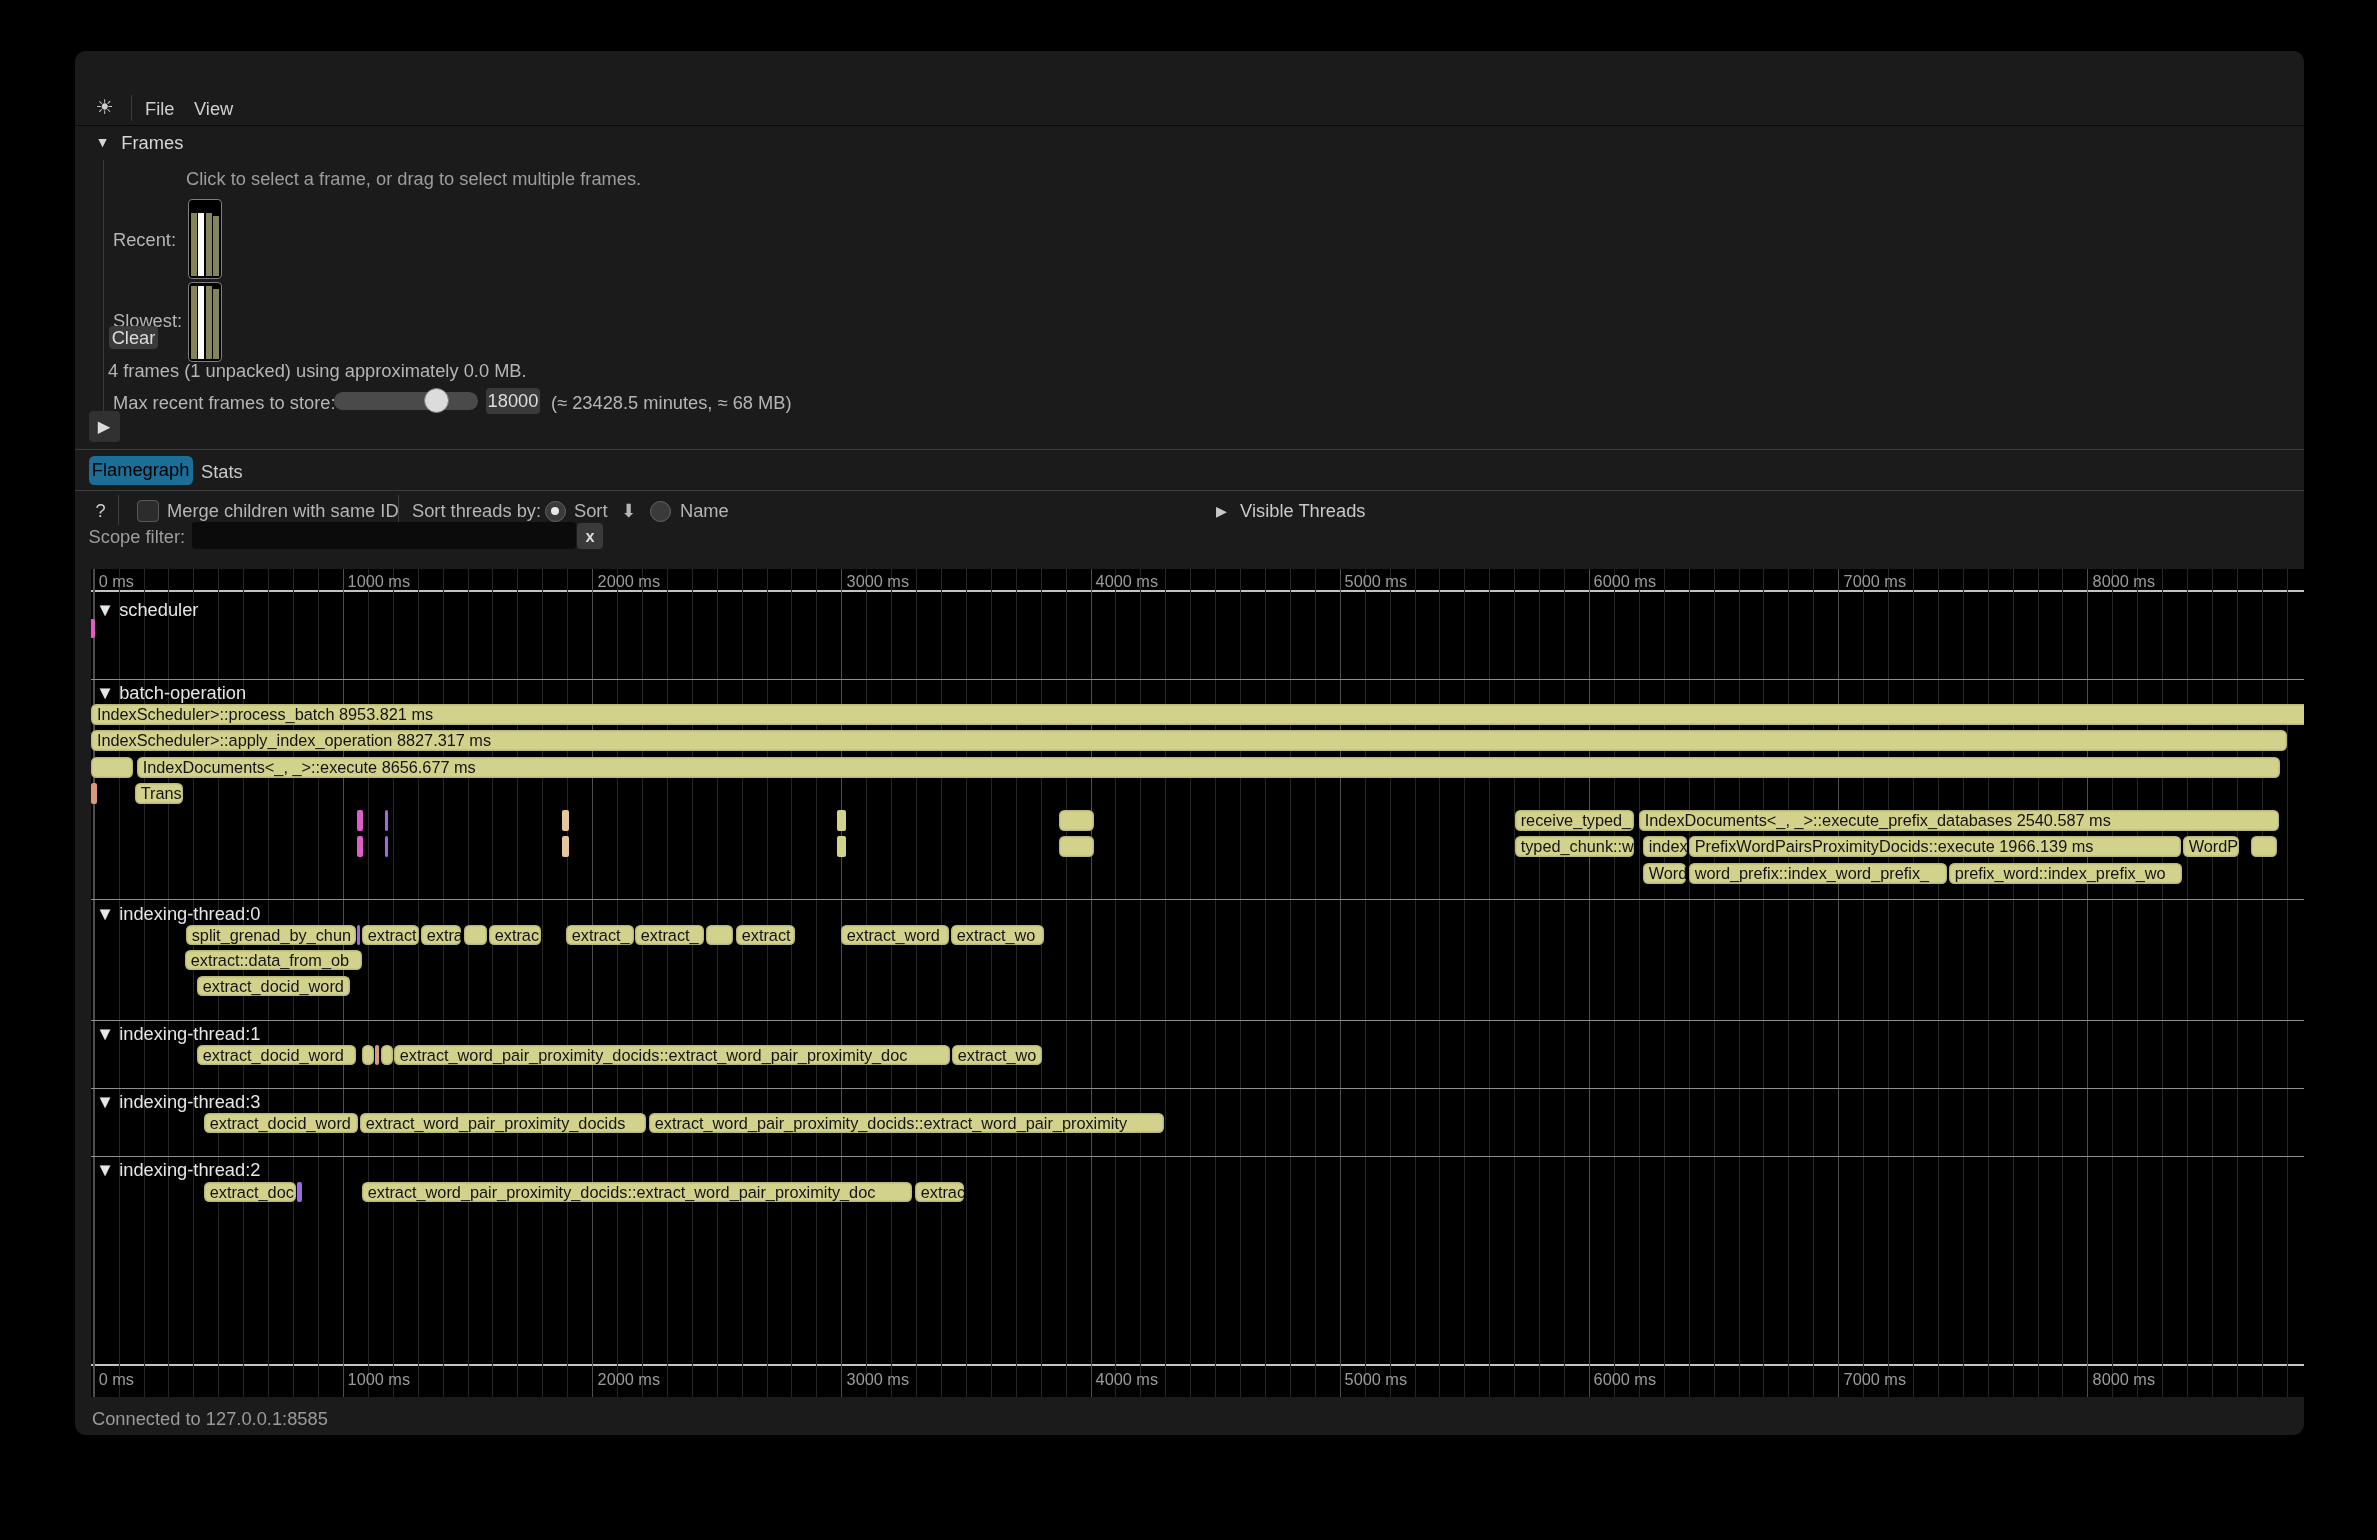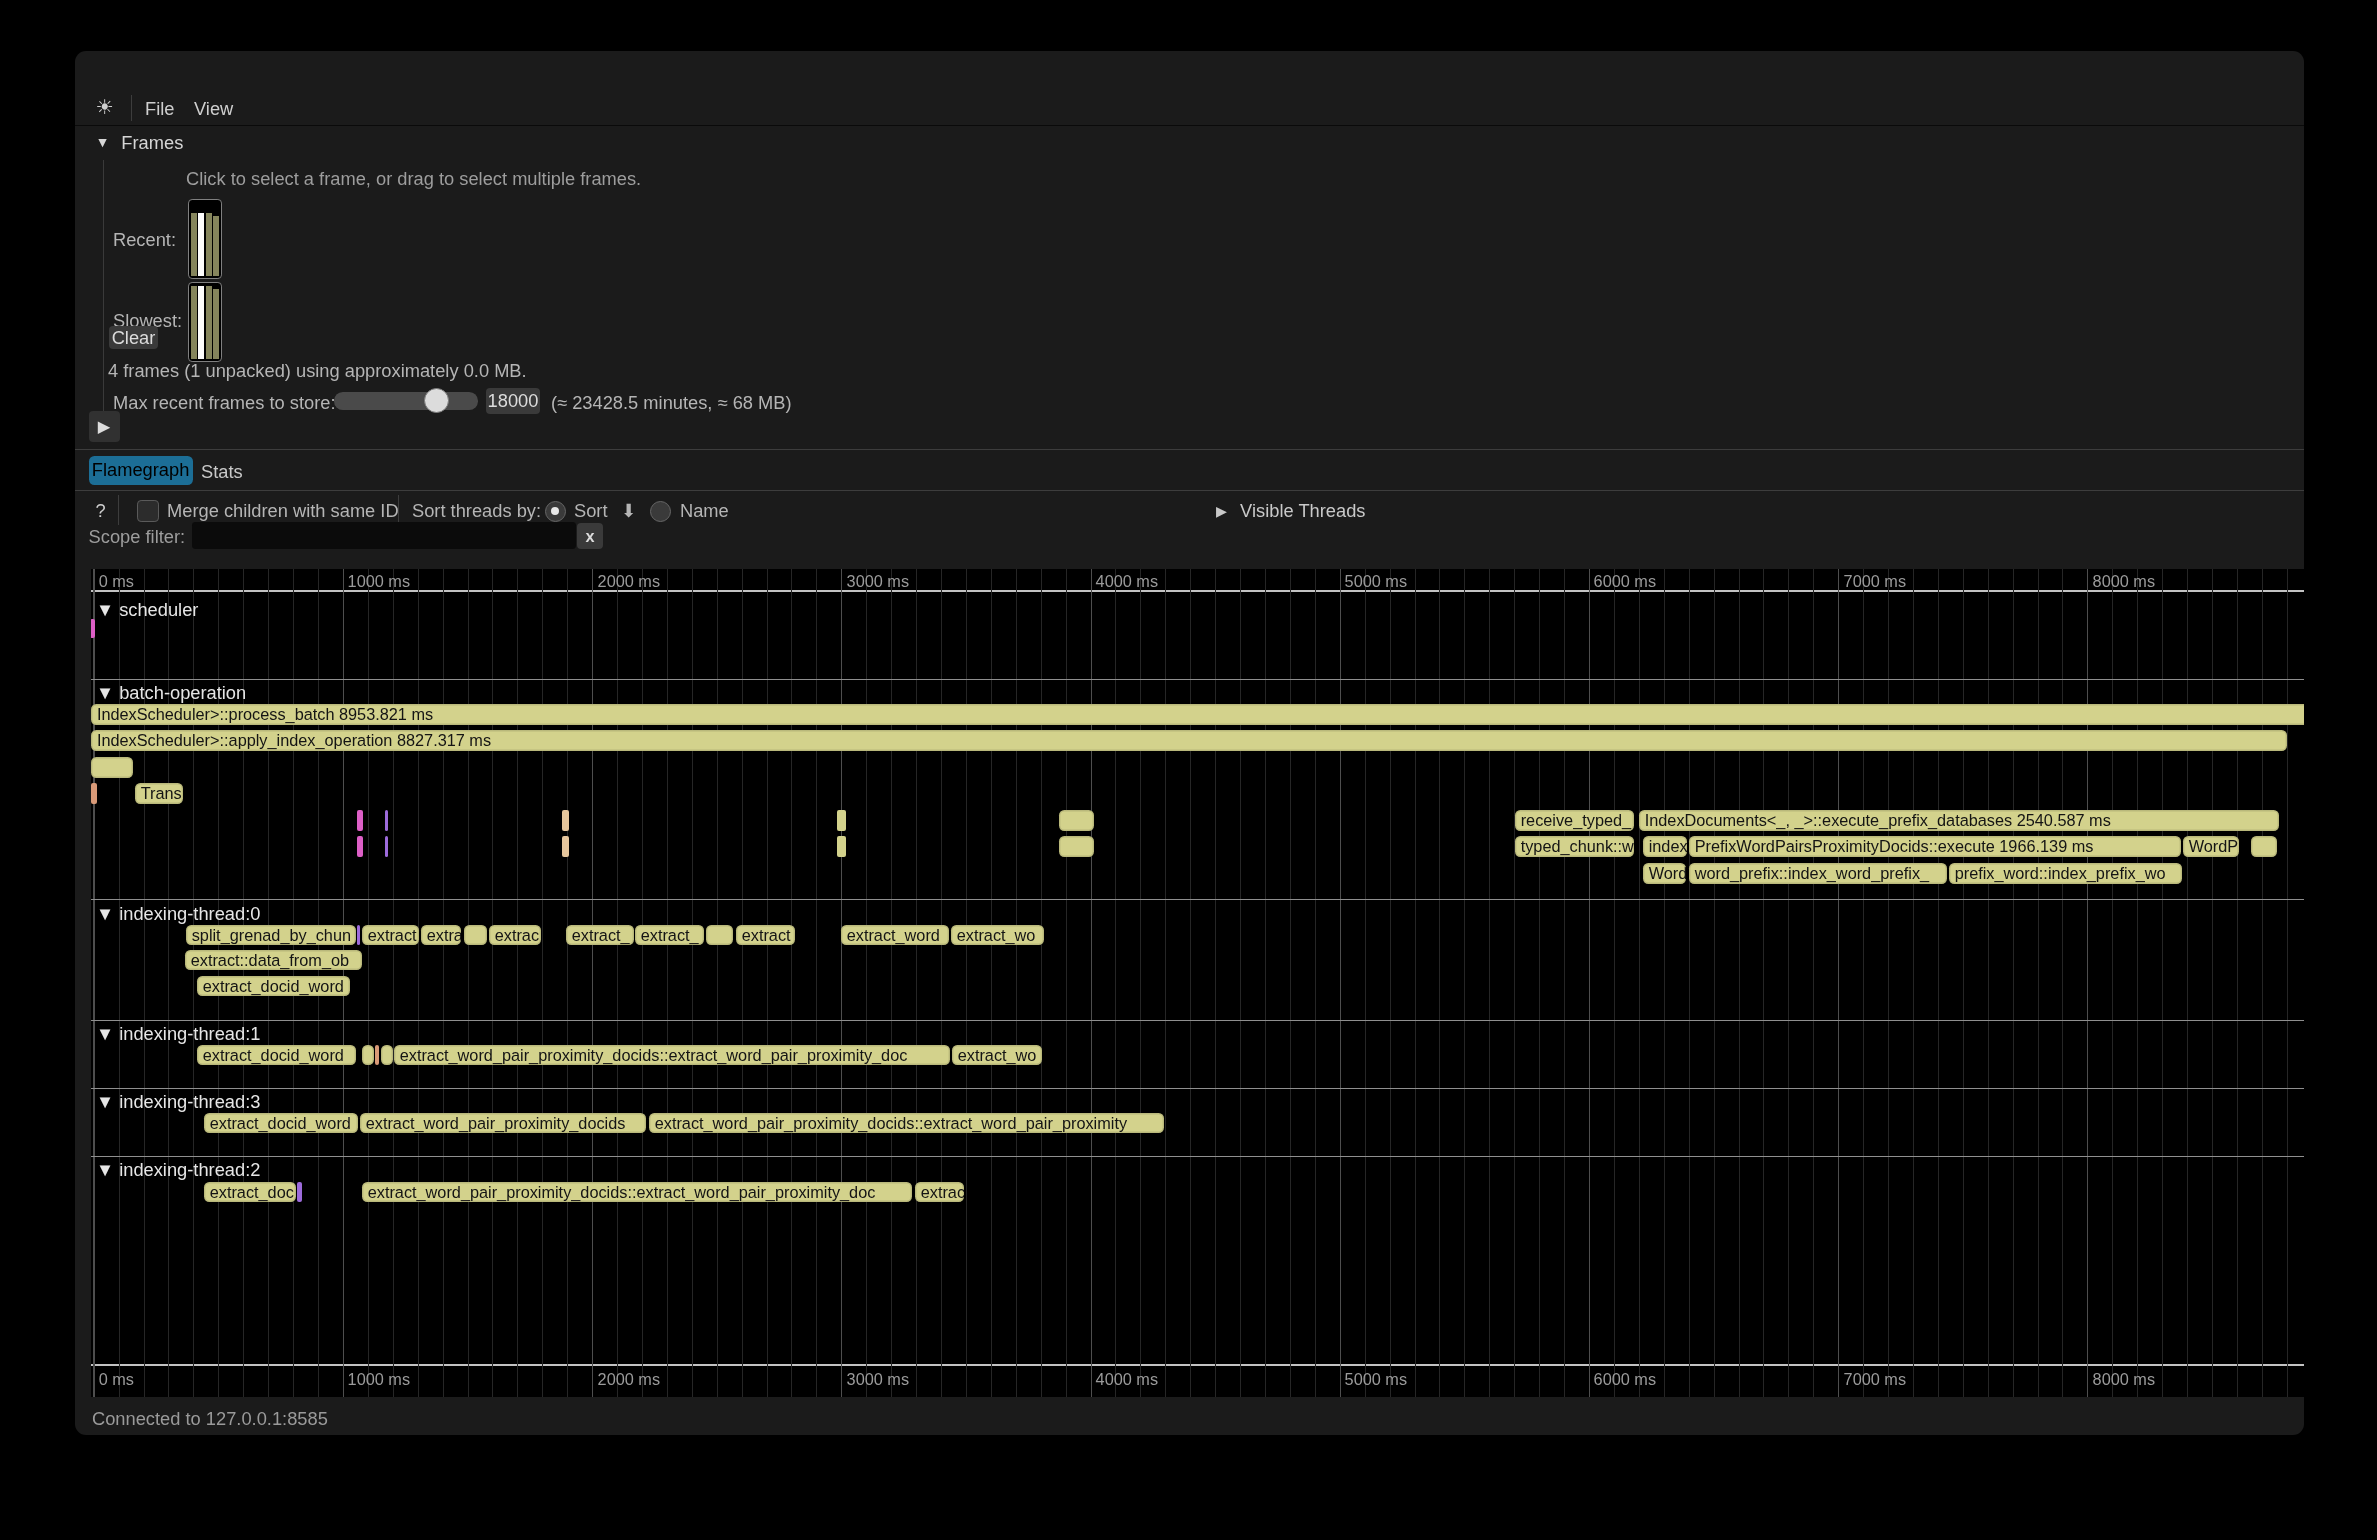--- a/index.html
+++ b/index.html
@@ -236,20 +236,21 @@
       <div class="tick" style="left: 1753px; top: 801px;">7000 ms</div>
       <div class="tick" style="left: 2002px; top: 2.7px;">8000 ms</div>
       <div class="tick" style="left: 2002px; top: 801px;">8000 ms</div>
       <div class="tlabel" style="left: 5.4px; top: 30px;">▼ scheduler</div>
       <div class="scope sliver" style="left: -0.3px; top: 50px; width: 5px; height: 19px; line-height: 19px; background: rgb(221, 95, 198);"></div>
       <div class="tsep" style="top: 110px;"></div>
       <div class="tlabel" style="left: 5.4px; top: 113px;">▼ batch-operation</div>
       <div class="scope" style="left: 0.2px; top: 135px; width: 2225px; height: 21px; line-height: 21px; background: rgb(211, 210, 140);">IndexScheduler&gt;::process_batch 8953.821 ms</div>
       <div class="scope" style="left: 0.2px; top: 161px; width: 2196px; height: 21px; line-height: 21px; background: rgb(211, 210, 140);">IndexScheduler&gt;::apply_index_operation 8827.317 ms</div>
       <div class="scope" style="left: 0.2px; top: 188px; width: 42px; height: 21px; line-height: 21px; background: rgb(211, 210, 140);"></div>
+      <div class="scope" style="left: 46px; top: 188px; width: 2143px; height: 21px; line-height: 21px; background: rgb(211, 210, 140);">IndexDocuments&lt;_, _&gt;::execute 8656.677 ms</div>
       <div class="scope sliver" style="left: 0.7px; top: 214px; width: 6px; height: 21px; line-height: 21px; background: rgb(217, 154, 120);"></div>
       <div class="scope" style="left: 44px; top: 214px; width: 48px; height: 21px; line-height: 21px; background: rgb(211, 210, 140);">Trans</div>
       <div class="scope sliver" style="left: 266px; top: 241px; width: 6.2px; height: 21px; line-height: 21px; background: rgb(221, 95, 198);"></div>
       <div class="scope sliver" style="left: 294px; top: 241px; width: 3.5px; height: 21px; line-height: 21px; background: rgb(157, 107, 219);"></div>
       <div class="scope sliver" style="left: 471px; top: 241px; width: 7.5px; height: 21px; line-height: 21px; background: rgb(230, 198, 156);"></div>
       <div class="scope sliver" style="left: 746px; top: 241px; width: 9px; height: 21px; line-height: 21px; background: rgb(211, 210, 140);"></div>
       <div class="scope" style="left: 968px; top: 241px; width: 35px; height: 21px; line-height: 21px; background: rgb(211, 210, 140);"></div>
       <div class="scope" style="left: 1424px; top: 241px; width: 119px; height: 21px; line-height: 21px; background: rgb(211, 210, 140);">receive_typed_</div>
       <div class="scope" style="left: 1548px; top: 241px; width: 640px; height: 21px; line-height: 21px; background: rgb(211, 210, 140);">IndexDocuments&lt;_, _&gt;::execute_prefix_databases 2540.587 ms</div>
       <div class="scope sliver" style="left: 266px; top: 267px; width: 6.2px; height: 21px; line-height: 21px; background: rgb(221, 95, 198);"></div>

